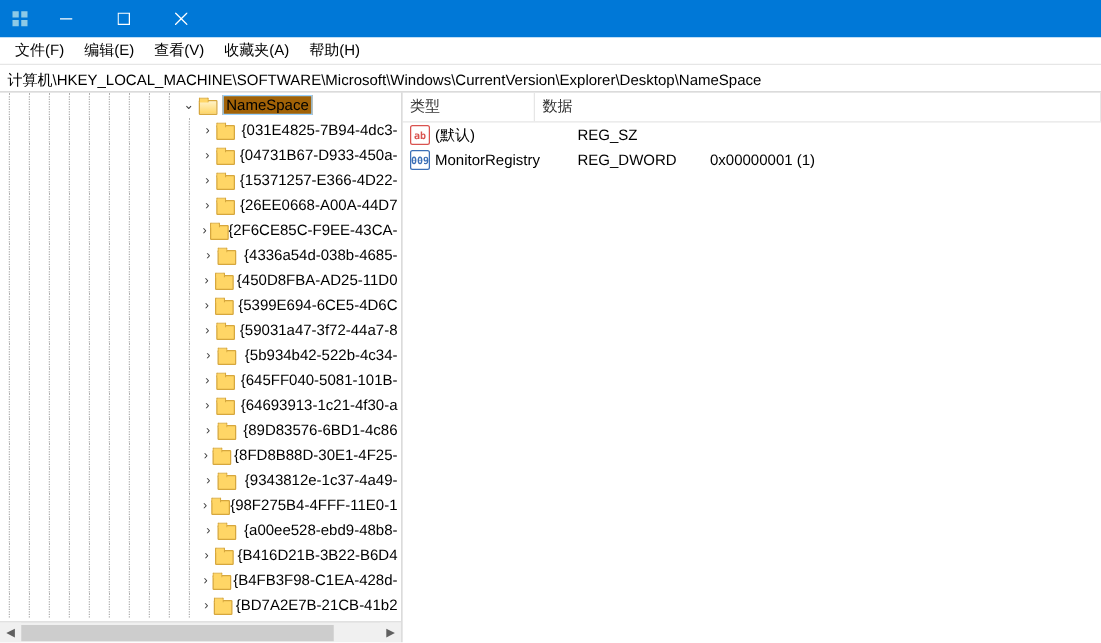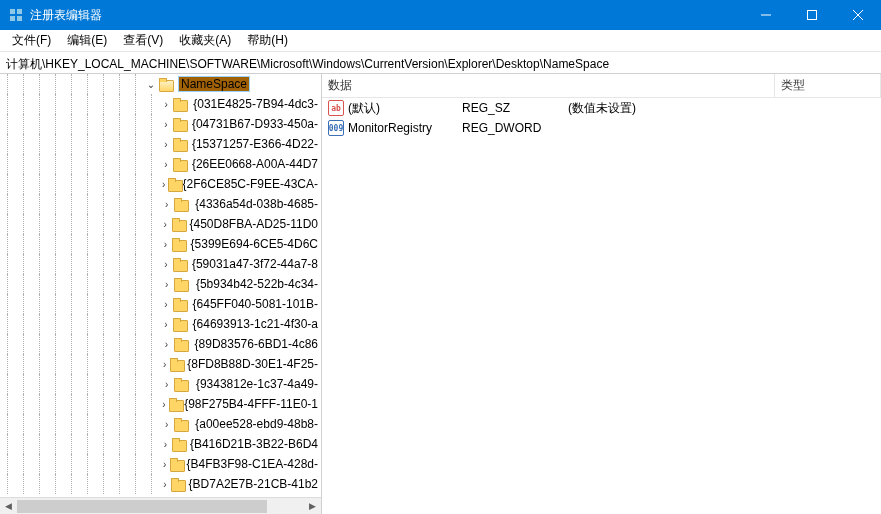--- a/index.html
+++ b/index.html
@@ -58,21 +58,20 @@
 
 <div class="titlebar">
   <span class="titlebar-icon">
     <svg width="14" height="14" viewBox="0 0 14 14">
         <rect x="1" y="1" width="5" height="5" fill="#8ecae6"></rect>
         <rect x="8" y="1" width="5" height="5" fill="#8ecae6"></rect>
         <rect x="1" y="8" width="5" height="5" fill="#8ecae6"></rect>
         <rect x="8" y="8" width="5" height="5" fill="#8ecae6"></rect>
       </svg>
   </span>
-  <span class="titlebar-text">注册表编辑器</span>
   <div class="titlebar-controls">
     <div class="titlebar-btn">
         <svg width="10" height="10">
           <line x1="0" y1="5" x2="10" y2="5" stroke="#fff" stroke-width="1"></line>
         </svg>
       </div>
     <div class="titlebar-btn">
         <svg width="10" height="10">
           <rect x="0.5" y="0.5" width="9" height="9" fill="none" stroke="#fff" stroke-width="1"></rect>
         </svg>
@@ -465,35 +464,35 @@
         <div class="hscroll-track">
           <div class="hscroll-thumb"></div>
         </div>
         <div class="hscroll-btn">▶</div>
       </div>
     </div>
   </div>
 
   <div class="list-pane">
     <div class="list-header">
+      <div class="list-header-cell col-type">类型</div>
       <div class="list-header-cell col-data">数据</div>
-      <div class="list-header-cell col-type">类型</div>
     </div>
     <div class="list-body" id="list-body">
         <div class="list-row">
           <div class="list-cell col-name">
             <span class="val-icon sz">ab</span>
             <span>(默认)</span>
           </div>
           <div class="list-cell col-type">REG_SZ</div>
-          <div class="list-cell col-data">(数值未设置)</div>
         </div>
         <div class="list-row">
           <div class="list-cell col-name">
             <span class="val-icon dw">009</span>
             <span>MonitorRegistry</span>
           </div>
           <div class="list-cell col-type">REG_DWORD</div>
+          <div class="list-cell col-data">0x00000001 (1)</div>
         </div>
       </div>
   </div>
 
 </div>
 
 </body></html>

